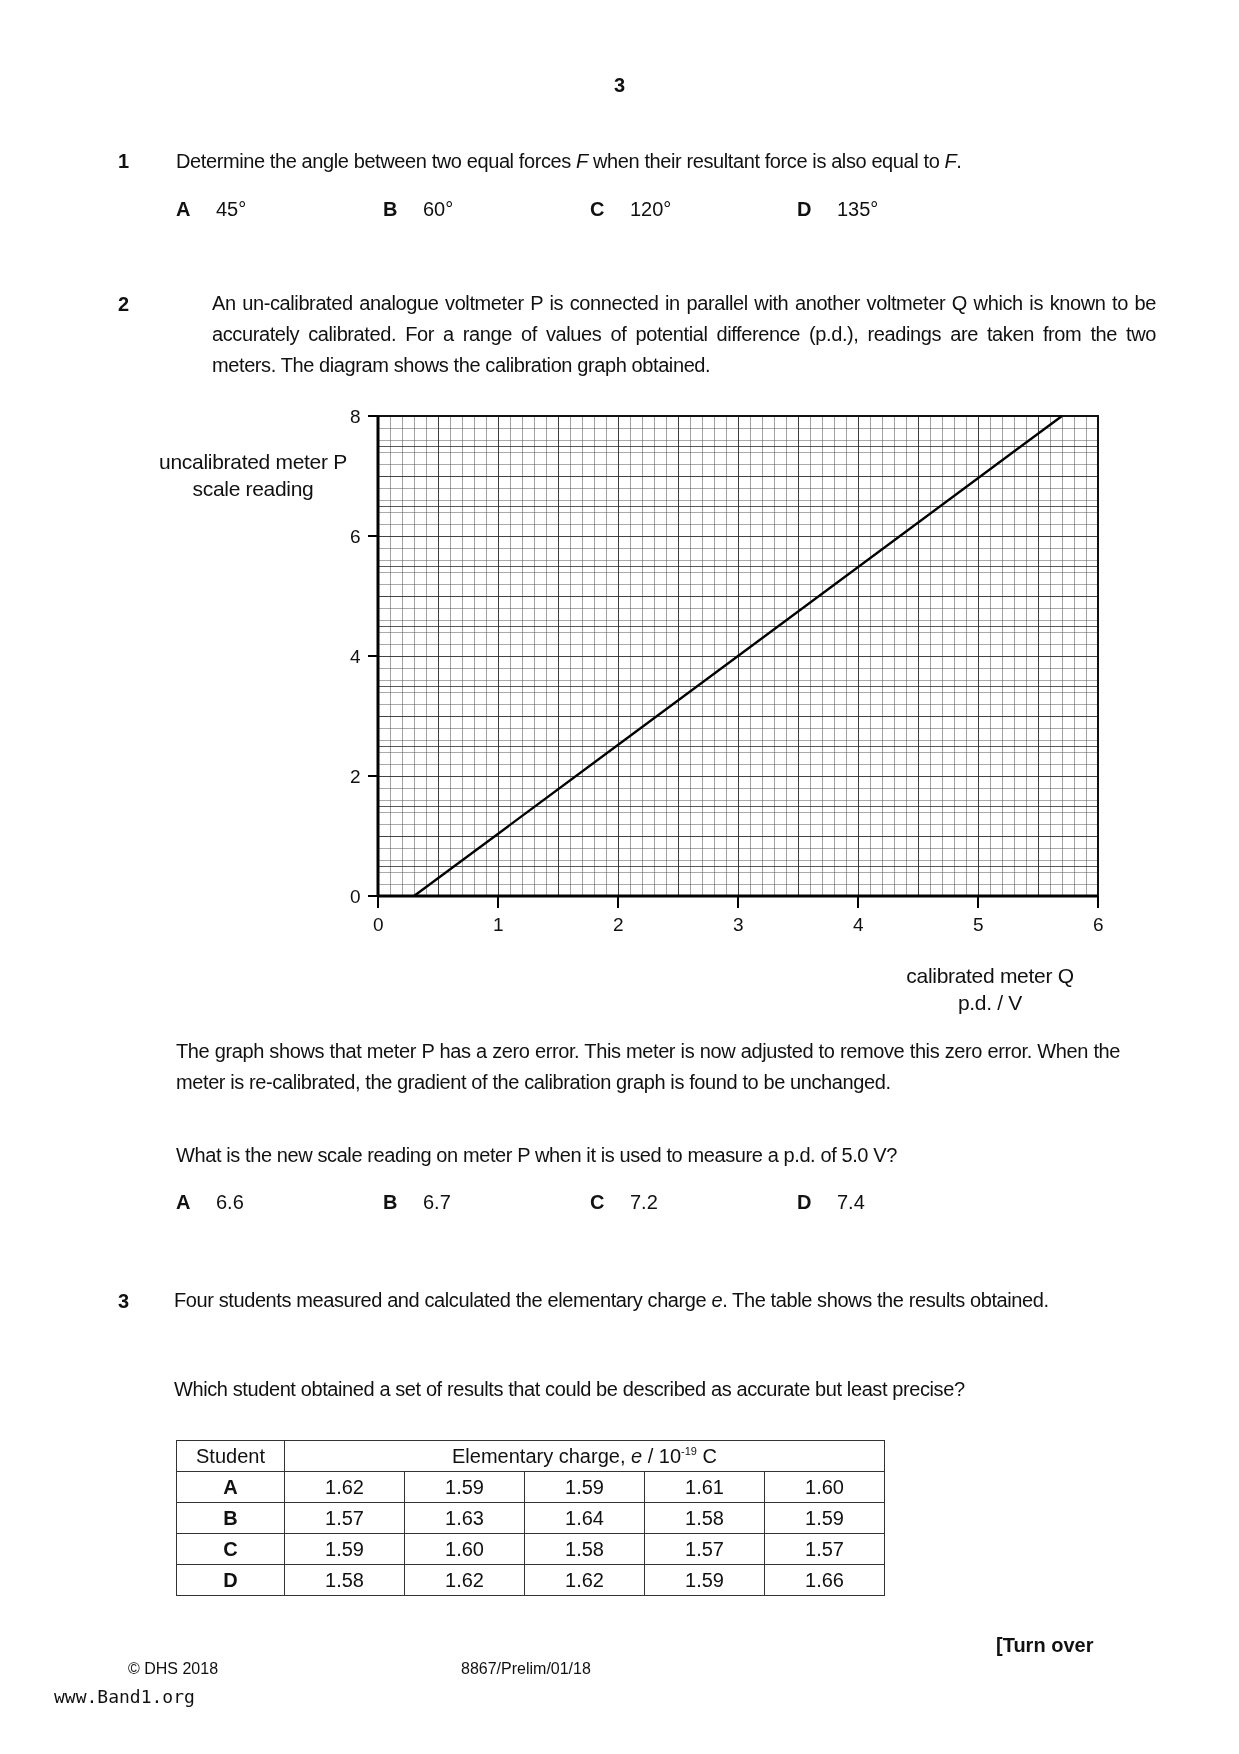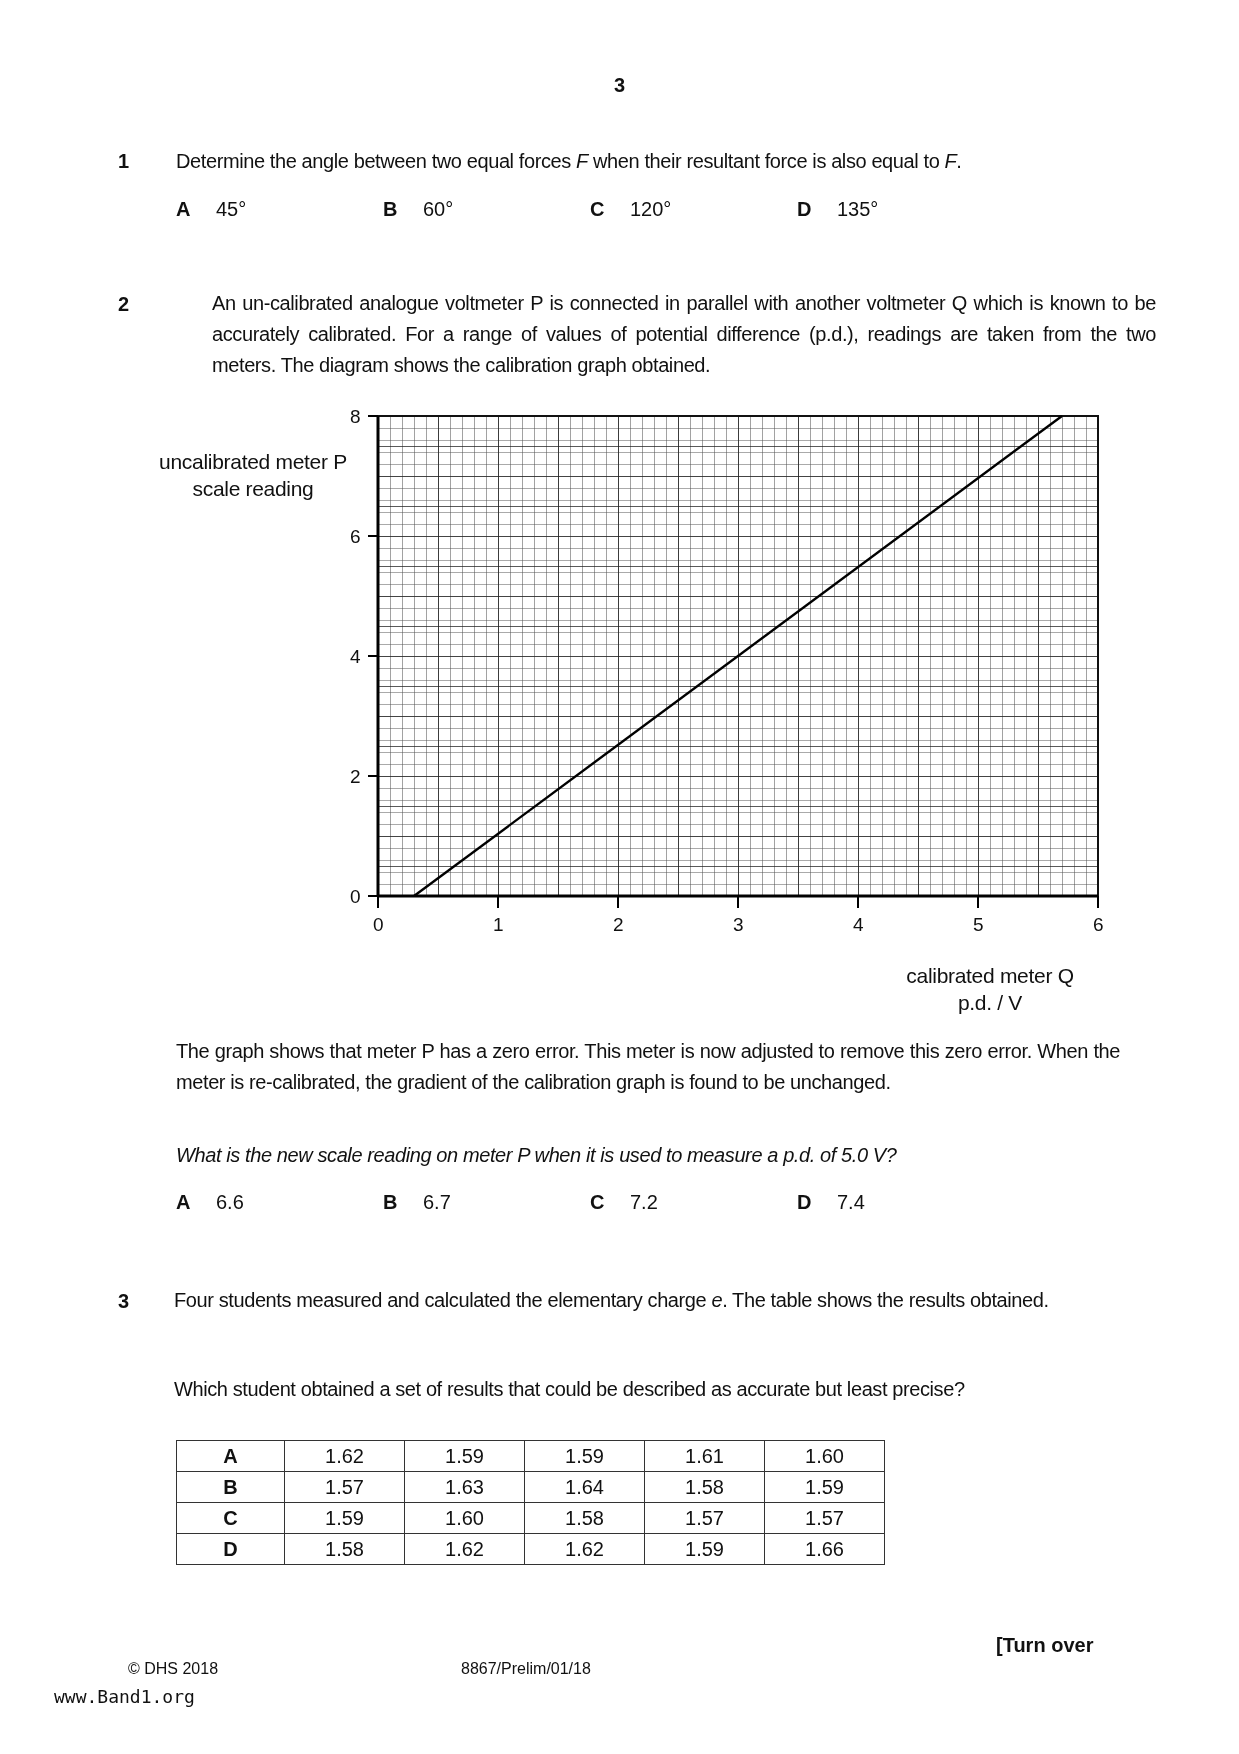--- a/index.html
+++ b/index.html
@@ -108,21 +108,21 @@
 
 <div class="abs tick" style="left:373px; top:914px;">0</div>
 <div class="abs tick" style="left:493px; top:914px;">1</div>
 <div class="abs tick" style="left:613px; top:914px;">2</div>
 <div class="abs tick" style="left:733px; top:914px;">3</div>
 <div class="abs tick" style="left:853px; top:914px;">4</div>
 <div class="abs tick" style="left:973px; top:914px;">5</div>
 <div class="abs tick" style="left:1093px; top:914px;">6</div>
 
 <div class="abs qtext" style="left:176px; top:1036px; width:944px;">The graph shows that meter P has a zero error. This meter is now adjusted to remove this zero error. When the meter is re-calibrated, the gradient of the calibration graph is found to be unchanged.</div>
-<div class="abs qtext" style="left:176px; top:1140px; width:944px;font-style:italic;">What is the new scale reading on meter P when it is used to measure a p.d. of 5.0 V?</div>
+<div class="abs qtext" style="left:176px; top:1140px; width:944px;">What is the new scale reading on meter P when it is used to measure a p.d. of 5.0 V?</div>
 <div class="abs optrow" style="left:176px; top:1191px;">
   <div class="opt">
       <span class="letter">A</span>
       <span>6.6</span>
     </div>
   <div class="opt">
       <span class="letter">B</span>
       <span>6.7</span>
     </div>
   <div class="opt">
@@ -136,20 +136,24 @@
 </div>
 
 <div class="abs qnum" style="left:118px; top:1290px;">3</div>
 <div class="abs qtext" style="left:174px; top:1285px; width:946px;">
   <span>Four students measured and calculated the elementary charge </span><i>e</i><span>. The table shows the results obtained.</span>
 </div>
 <div class="abs qtext" style="left:174px; top:1374px; width:946px;">Which student obtained a set of results that could be described as accurate but least precise?</div>
 
 <table class="res">
   <tbody>
+      <tr>
+    <td style="width:107px;">Student</td>
+    <td colspan="5"><span>Elementary charge, </span><i>e</i><span> / 10</span><sup>-19</sup><span> C</span></td>
+  </tr>
   <tr>
     <td class="stu">A</td>
     <td class="val">1.62</td>
     <td class="val">1.59</td>
     <td class="val">1.59</td>
     <td class="val">1.61</td>
     <td class="val">1.60</td>
   </tr>
   <tr>
     <td class="stu">B</td>

